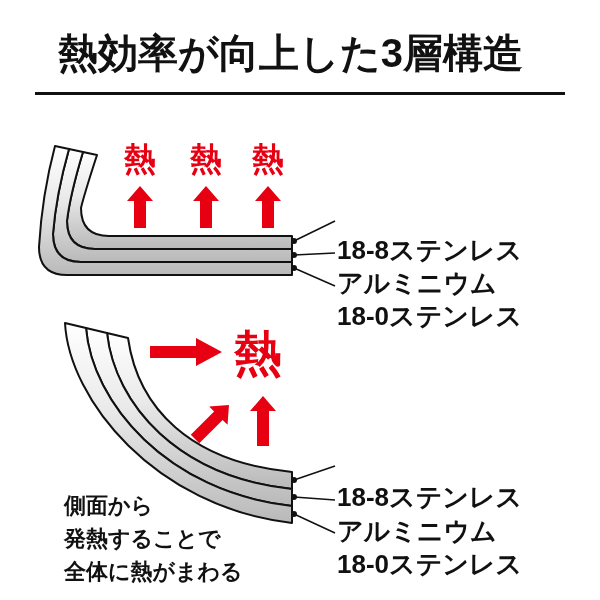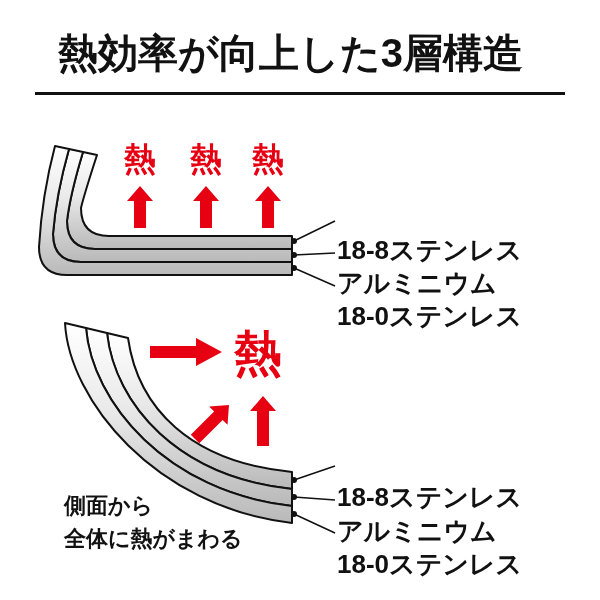--- a/index.html
+++ b/index.html
@@ -105,16 +105,17 @@
 
   <span class="abs heat-big">熱</span>
 
 
   <div class="abs layer-label" style="top:452px;">18-8ステンレス</div>
   <div class="abs layer-label" style="top:486px;">アルミニウム</div>
   <div class="abs layer-label" style="top:519px;">18-0ステンレス</div>
 
   <div class="abs caption">
     <div>側面から</div>
+    <div>発熱することで</div>
     <div>全体に熱がまわる</div>
   </div>
 
 </div>
 
 </body></html>

